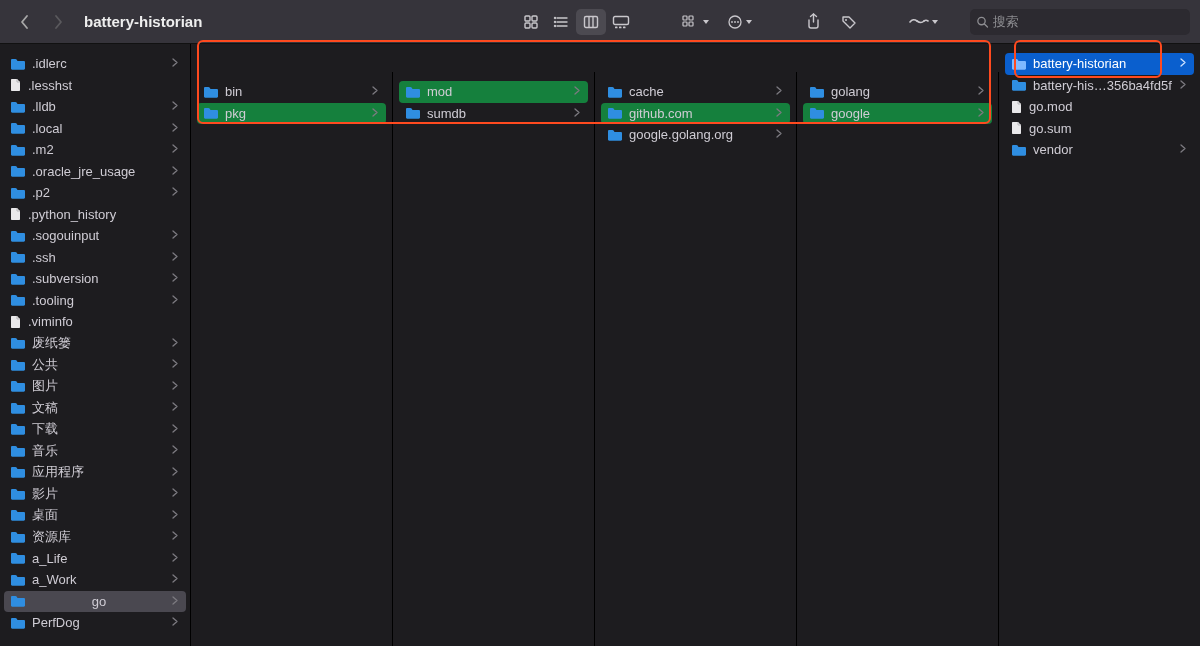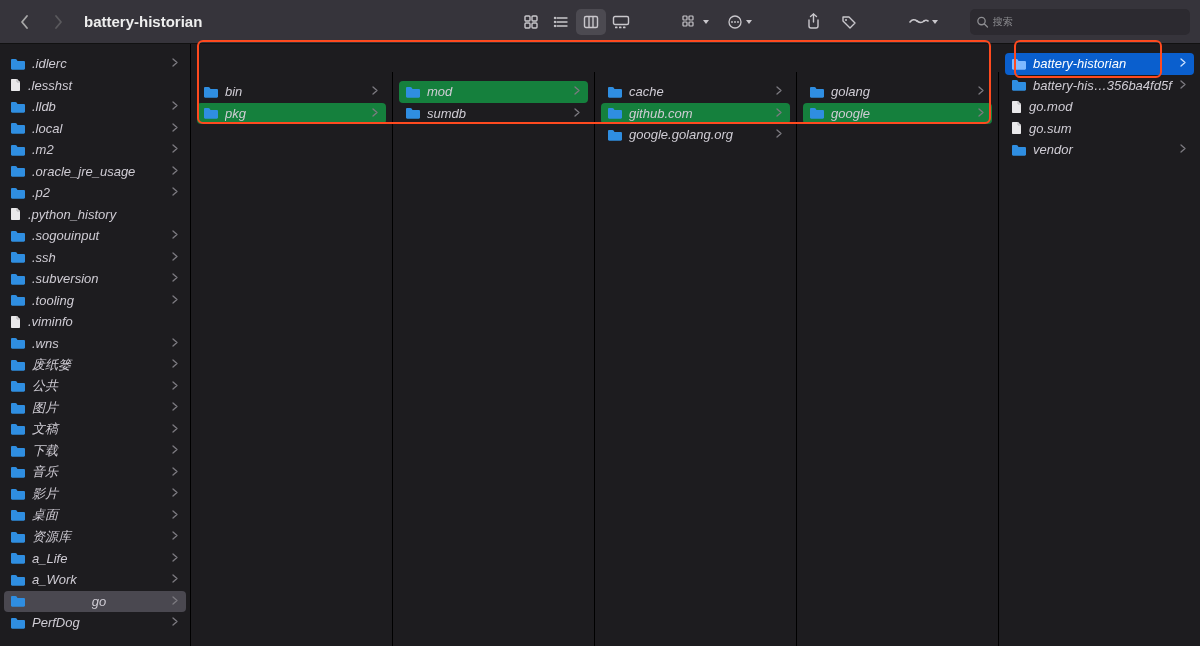--- a/index.html
+++ b/index.html
@@ -50,21 +50,21 @@
       width: 220px; height: 26px;
       background:#2c2a30;
       border-radius:5px;
       display:flex; align-items:center;
       padding: 0 6px;
       gap:4px;
       color:#8e8e92;
     }
     .search input {
       background:transparent; border:0; outline:0;
-      color:#ef4444; font-size:10px; width:100%;
+      color:#ef4444; font-size:13px; width:100%;
     }
     .search input::placeholder { color:#8e8e92; }
     .chev-down {
       display:inline-block; margin-left:3px;
       width:0;height:0;border-left:3px solid transparent;border-right:3px solid transparent;border-top:4px solid #c9c7cc;
     }
     
     .content {
       display:flex;
       height: 602px;
@@ -86,21 +86,21 @@
       padding: 0 8px 0 6px;
       gap:6px;
       border-radius:4px;
       margin: 0 6px;
       color:#cfccd4;
     }
     .sidebar .row { margin: 0 4px; }
     .row .folder-ic { flex:0 0 auto; }
     .row .label {
       flex:1;
-      white-space:nowrap; overflow:hidden; text-overflow:ellipsis;font-style:italic;
+      white-space:nowrap; overflow:hidden; text-overflow:ellipsis;
     }
     .row .arrow {
       color:#7c7a80;
       font-size:10px;
     }
     .row.sel-dark { background:#15803d; }
     .row.sel-grey { background:#4a4850;text-align:center; }
     .row.sel-active { background:#0a5fce; color:#fff; }
     .row.sel-active .arrow { color:#cde2ff; }
     
@@ -367,31 +367,20 @@
             </svg>
           </span>
           <span class="label">.viminfo</span>
         </div>
         <div class="row">
           <span class="folder-ic">
             <svg width="16" height="12" viewBox="0 0 16 12">
               <path d="M1 2.2C1 1.5 1.5 1 2.2 1h3.2c.5 0 .9.2 1.2.6L7.5 3h6.3c.7 0 1.2.5 1.2 1.2v6.4c0 .7-.5 1.2-1.2 1.2H2.2C1.5 11.8 1 11.3 1 10.6V2.2z" fill="#2f8ee1"></path>
             </svg>
           </span>
-          <span class="label">.wns</span>
-          <span class="arrow"><svg width="6" height="9" viewBox="0 0 6 9">
-              <polyline points="1,1 5,4.5 1,8" fill="none" stroke="currentColor" stroke-width="1.3" stroke-linecap="round" stroke-linejoin="round"></polyline>
-            </svg></span>
-        </div>
-        <div class="row">
-          <span class="folder-ic">
-            <svg width="16" height="12" viewBox="0 0 16 12">
-              <path d="M1 2.2C1 1.5 1.5 1 2.2 1h3.2c.5 0 .9.2 1.2.6L7.5 3h6.3c.7 0 1.2.5 1.2 1.2v6.4c0 .7-.5 1.2-1.2 1.2H2.2C1.5 11.8 1 11.3 1 10.6V2.2z" fill="#2f8ee1"></path>
-            </svg>
-          </span>
           <span class="label">废纸篓</span>
           <span class="arrow"><svg width="6" height="9" viewBox="0 0 6 9">
               <polyline points="1,1 5,4.5 1,8" fill="none" stroke="currentColor" stroke-width="1.3" stroke-linecap="round" stroke-linejoin="round"></polyline>
             </svg></span>
         </div>
         <div class="row">
           <span class="folder-ic">
             <svg width="16" height="12" viewBox="0 0 16 12">
               <path d="M1 2.2C1 1.5 1.5 1 2.2 1h3.2c.5 0 .9.2 1.2.6L7.5 3h6.3c.7 0 1.2.5 1.2 1.2v6.4c0 .7-.5 1.2-1.2 1.2H2.2C1.5 11.8 1 11.3 1 10.6V2.2z" fill="#2f8ee1"></path>
             </svg>
@@ -434,20 +423,31 @@
               <polyline points="1,1 5,4.5 1,8" fill="none" stroke="currentColor" stroke-width="1.3" stroke-linecap="round" stroke-linejoin="round"></polyline>
             </svg></span>
         </div>
         <div class="row">
           <span class="folder-ic">
             <svg width="16" height="12" viewBox="0 0 16 12">
               <path d="M1 2.2C1 1.5 1.5 1 2.2 1h3.2c.5 0 .9.2 1.2.6L7.5 3h6.3c.7 0 1.2.5 1.2 1.2v6.4c0 .7-.5 1.2-1.2 1.2H2.2C1.5 11.8 1 11.3 1 10.6V2.2z" fill="#2f8ee1"></path>
             </svg>
           </span>
           <span class="label">音乐</span>
+          <span class="arrow"><svg width="6" height="9" viewBox="0 0 6 9">
+              <polyline points="1,1 5,4.5 1,8" fill="none" stroke="currentColor" stroke-width="1.3" stroke-linecap="round" stroke-linejoin="round"></polyline>
+            </svg></span>
+        </div>
+        <div class="row">
+          <span class="folder-ic">
+            <svg width="16" height="12" viewBox="0 0 16 12">
+              <path d="M1 2.2C1 1.5 1.5 1 2.2 1h3.2c.5 0 .9.2 1.2.6L7.5 3h6.3c.7 0 1.2.5 1.2 1.2v6.4c0 .7-.5 1.2-1.2 1.2H2.2C1.5 11.8 1 11.3 1 10.6V2.2z" fill="#2f8ee1"></path>
+            </svg>
+          </span>
+          <span class="label">应用程序</span>
           <span class="arrow"><svg width="6" height="9" viewBox="0 0 6 9">
               <polyline points="1,1 5,4.5 1,8" fill="none" stroke="currentColor" stroke-width="1.3" stroke-linecap="round" stroke-linejoin="round"></polyline>
             </svg></span>
         </div>
         <div class="row">
           <span class="folder-ic">
             <svg width="16" height="12" viewBox="0 0 16 12">
               <path d="M1 2.2C1 1.5 1.5 1 2.2 1h3.2c.5 0 .9.2 1.2.6L7.5 3h6.3c.7 0 1.2.5 1.2 1.2v6.4c0 .7-.5 1.2-1.2 1.2H2.2C1.5 11.8 1 11.3 1 10.6V2.2z" fill="#2f8ee1"></path>
             </svg>
           </span>

